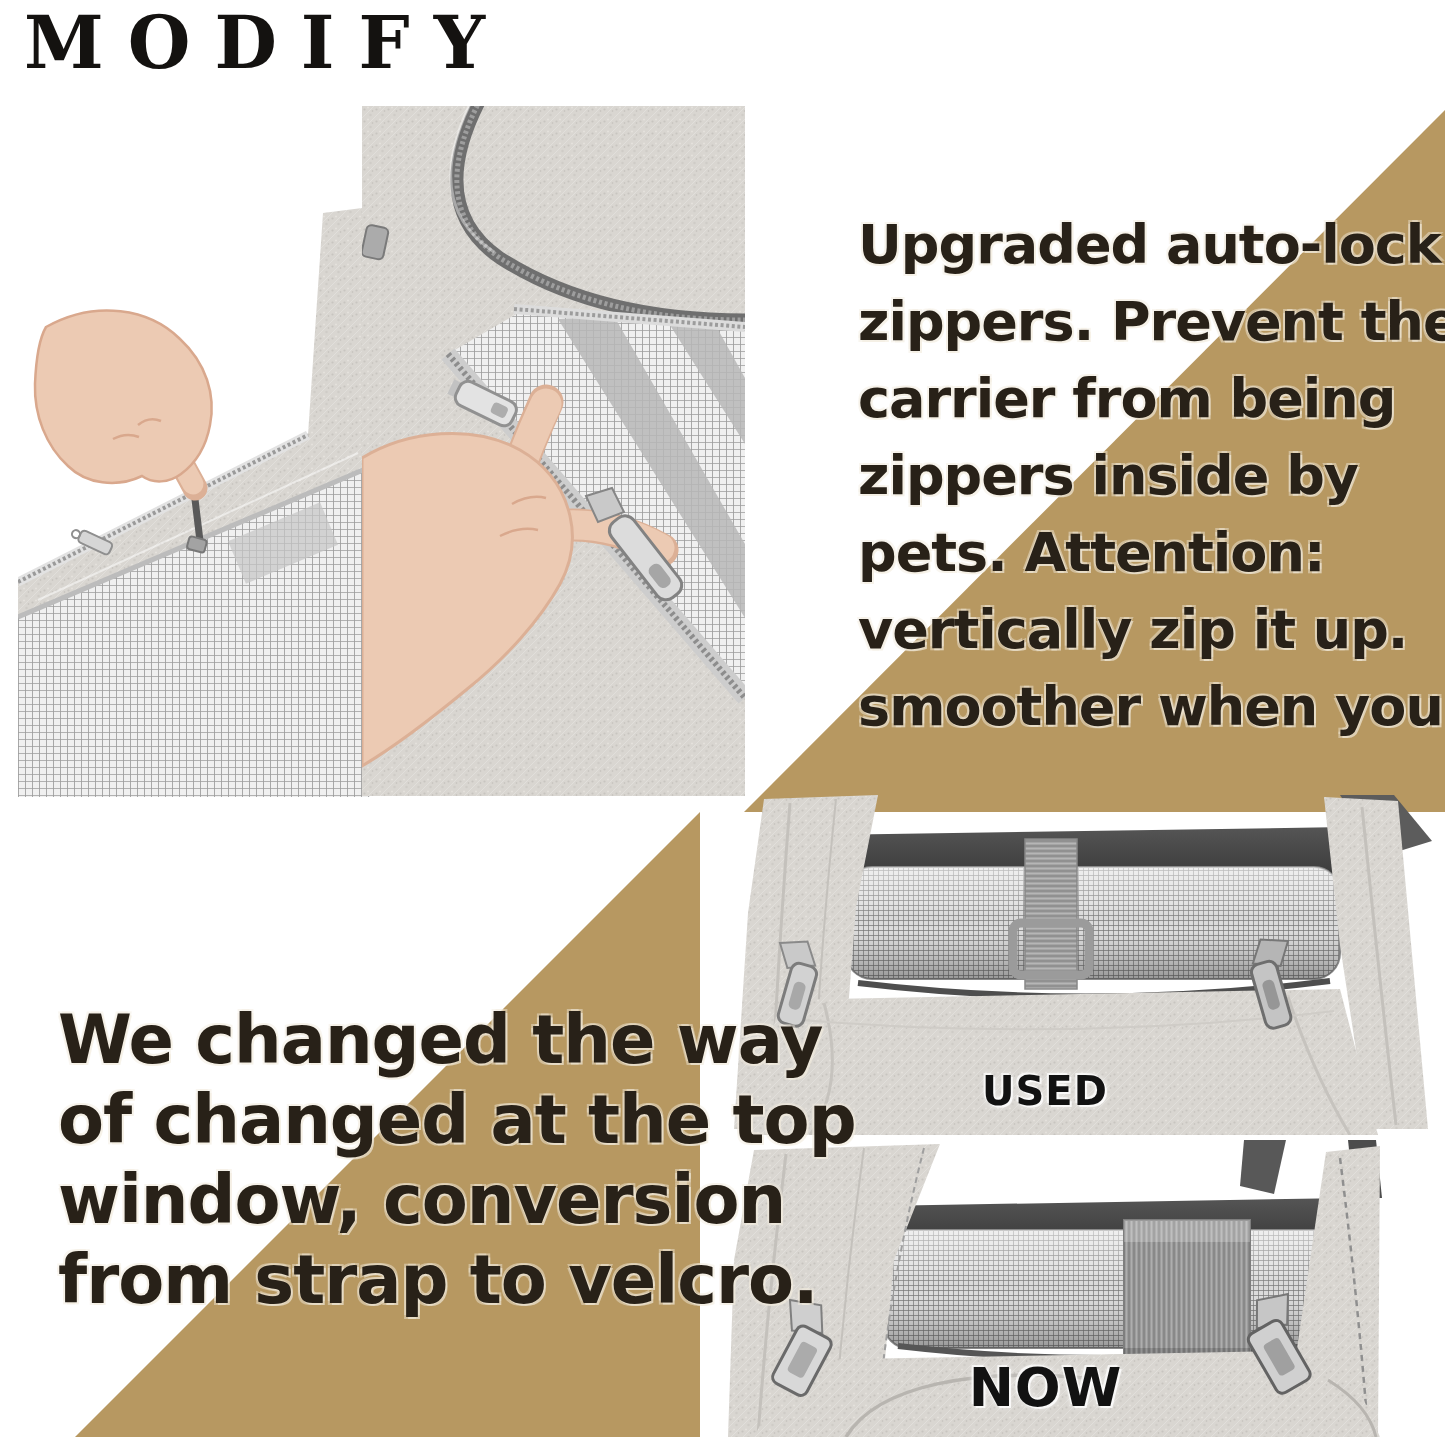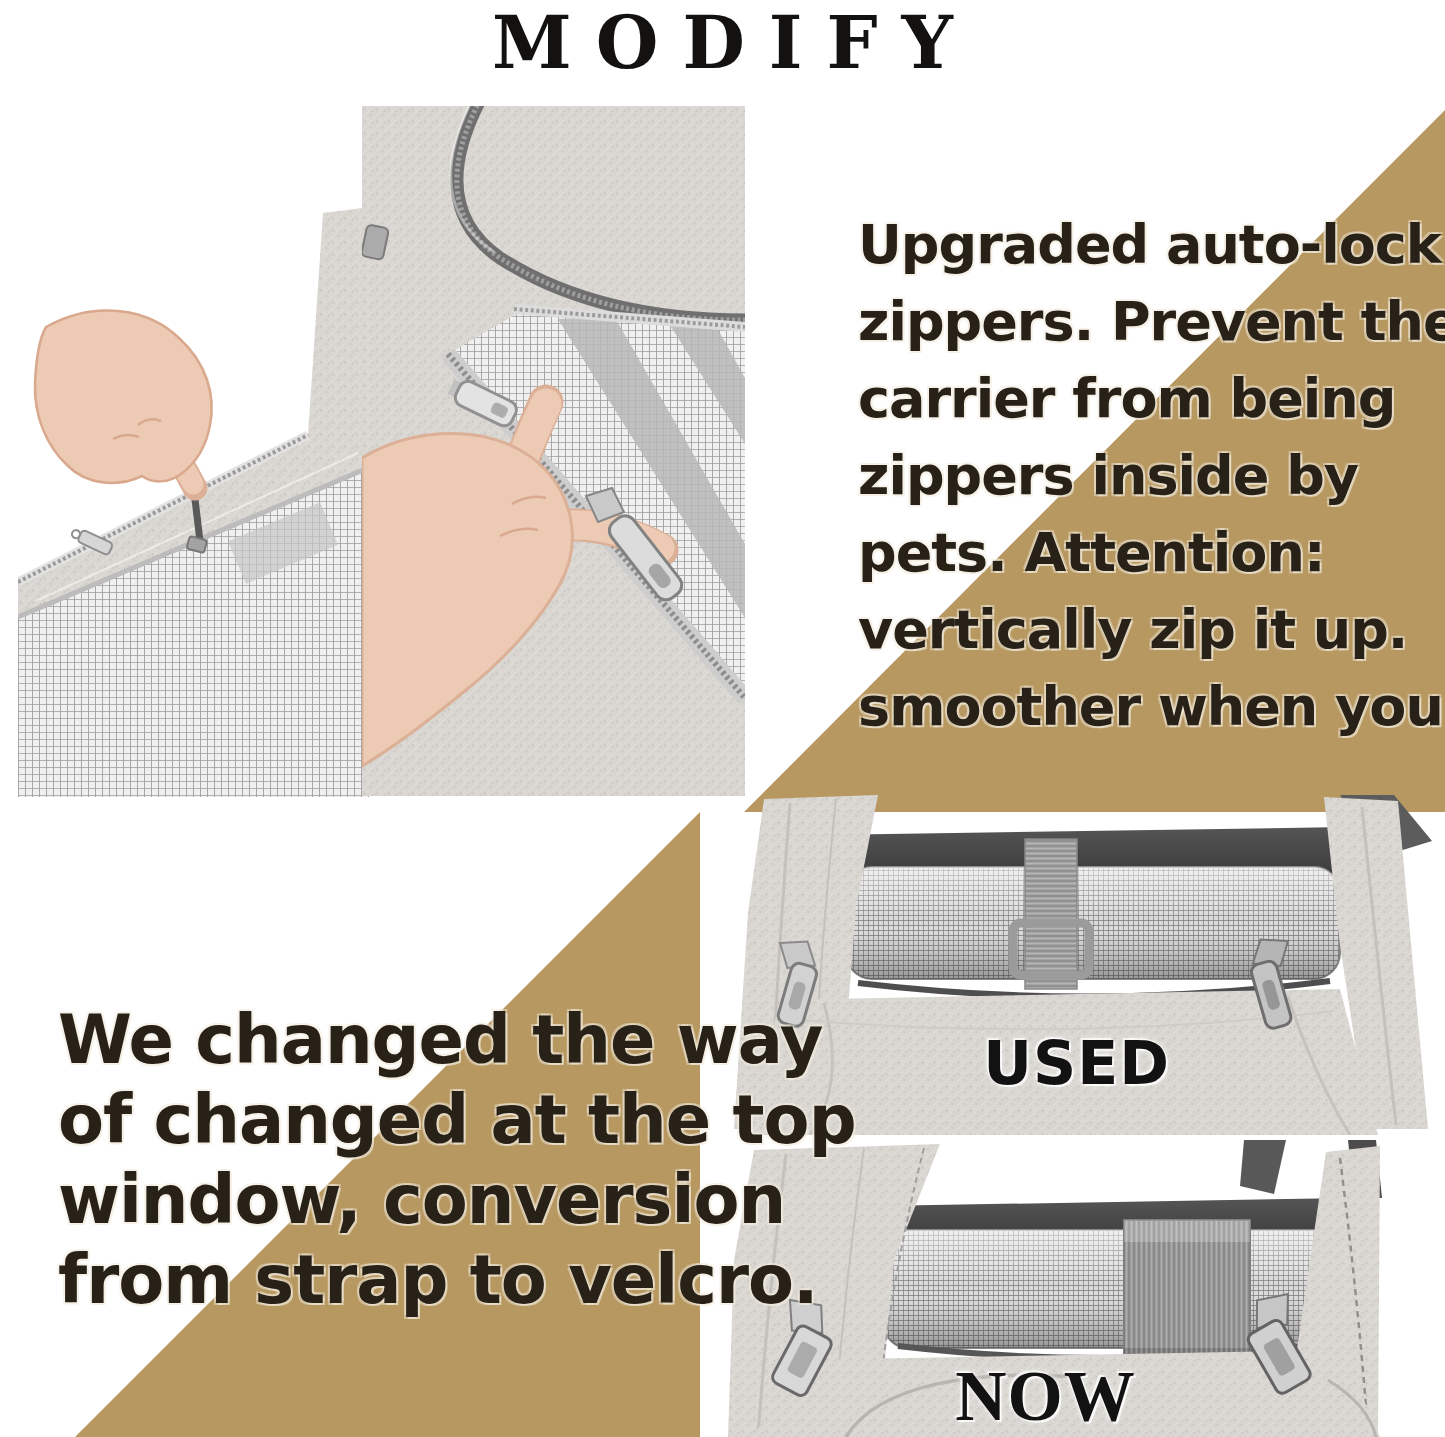--- a/index.html
+++ b/index.html
@@ -2,21 +2,21 @@
 <html><head>
 <meta charset="utf-8">
 <style>
   html,body{margin:0;padding:0;background:#ffffff;}
   .canvas{
     position:relative;width:1445px;height:1437px;background:#fff;overflow:hidden;
     font-family:"DejaVu Sans",sans-serif;
     --tan:#b79861;--ink:#282118;--label:#121212;
   }
   .title{
-    position:absolute;left:0;top:0;width:100%;margin:0;text-align:center;
+    position:absolute;left:0;top:0;width:100%;margin:0;text-align:left;
     font-family:"DejaVu Serif",serif;font-weight:bold;font-size:72px;
     letter-spacing:24px;padding-left:24px;box-sizing:border-box;color:#141210;
   }
   .tri{position:absolute;background:var(--tan);}
   .tri-tr{left:744px;top:110px;width:701px;height:702px;
     clip-path:polygon(100% 0,100% 100%,0 100%);}
   .tri-bl{left:75px;top:812px;width:625px;height:625px;
     clip-path:polygon(100% 0,100% 100%,0 100%);}
   .photo{position:absolute;}
   .feature{
@@ -24,22 +24,22 @@
     text-shadow:2px 2px 0 rgba(242,236,222,.65),-2px -2px 0 rgba(242,236,222,.45),
                 2px -2px 0 rgba(242,236,222,.45),-2px 2px 0 rgba(242,236,222,.45);
   }
   .feature-zippers{left:858px;top:206px;font-size:54px;line-height:77px;letter-spacing:-1px;}
   .feature-storage{left:58px;top:1000px;font-size:67px;line-height:80px;letter-spacing:-1px;}
   .photo-label{
     position:absolute;color:var(--label);font-weight:bold;text-align:center;
     letter-spacing:1px;
     text-shadow:0 0 6px rgba(255,255,255,.95),2px 2px 0 rgba(255,255,255,.8),-2px -2px 0 rgba(255,255,255,.7);
   }
-  .label-used{left:920px;top:1028px;width:250px;font-size:60px;text-align:right;}
-  .label-now{left:918px;top:1356px;width:255px;font-size:71px;font-family:Liberation Serif, serif;}
+  .label-used{left:920px;top:1068px;width:250px;font-size:40px;}
+  .label-now{left:918px;top:1356px;width:255px;font-size:54px;}
 </style>
 </head>
 <body>
 
 <div class="canvas" style="--tan: #b79861; --ink: #282118; --label: #121212;">
 
   <svg width="0" height="0" style="position:absolute" aria-hidden="true">
     <defs>
       <pattern id="fabricP" width="12" height="12" patternUnits="userSpaceOnUse">
         <rect width="12" height="12" fill="#d9d6d1"></rect>

